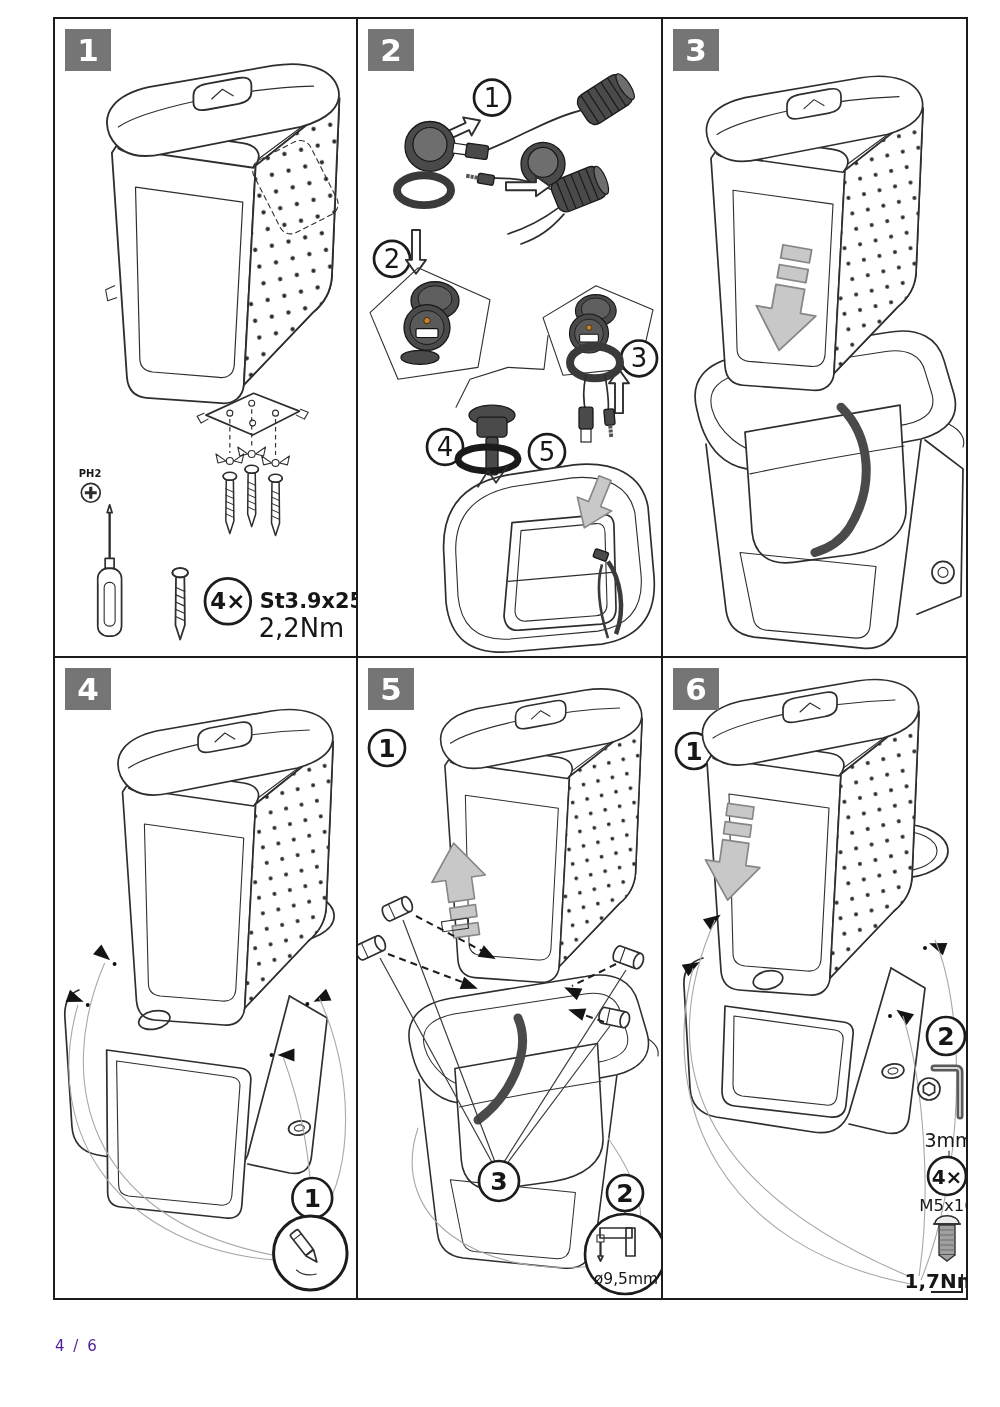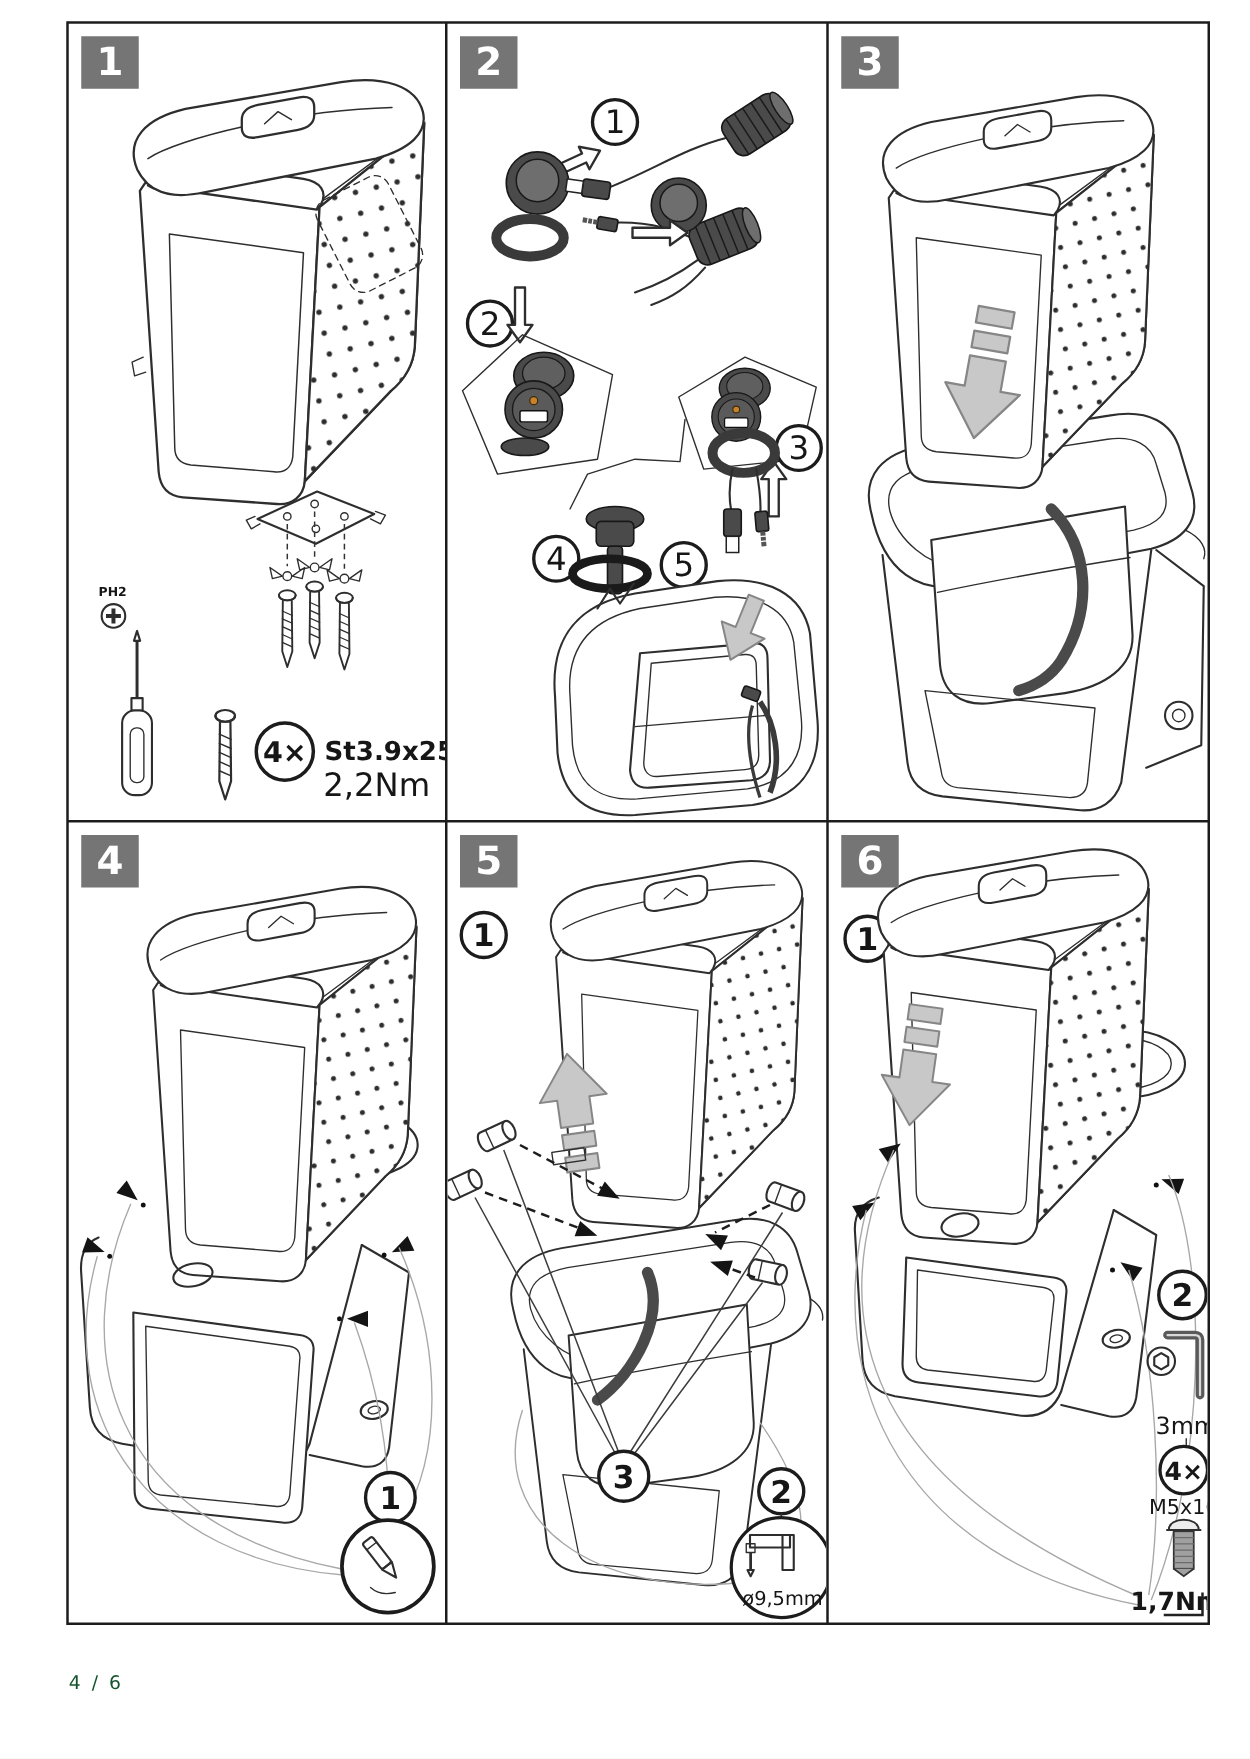--- a/index.html
+++ b/index.html
@@ -6,21 +6,21 @@
   body{width:1000px;height:1407px;position:relative;font-family:"DejaVu Sans","Liberation Sans",sans-serif;}
   .page{position:absolute;inset:0;background:#ffffff;}
   .grid{position:absolute;left:53px;top:17px;width:915px;height:1283px;
         display:grid;grid-template-columns:301px 303px 303px;grid-template-rows:637px 640px;
         background:#1c1c1c;gap:2px;padding:2px;box-sizing:border-box;}
   .panel{background:#ffffff;position:relative;overflow:hidden;}
   .badge{position:absolute;left:10px;top:10px;width:46px;height:42px;background:#757575;
          color:#ffffff;font-size:31px;font-weight:700;display:flex;align-items:center;justify-content:center;
          z-index:5;}
   .illus{position:absolute;inset:0;width:100%;height:100%;}
-  .footer{position:absolute;left:55px;top:1337px;font-size:15px;color:#14532d;letter-spacing:2px;}
+  .footer{position:absolute;left:55px;top:1337px;font-size:15px;color:#4c1d95;letter-spacing:2px;}
   
   .ln{fill:none;stroke:#2e2e2e;stroke-width:1.7;stroke-linecap:round;stroke-linejoin:round;}
   .lnw{fill:#ffffff;stroke:#2e2e2e;stroke-width:1.7;stroke-linecap:round;stroke-linejoin:round;}
   .thin{stroke-width:1.1;}
   .dash{stroke-dasharray:7 5;stroke-width:2;stroke:#1d1d1d;fill:none;}
   .dashf{stroke-dasharray:4.5 3.5;stroke-width:1.2;stroke:#333;fill:none;}
   .dark{fill:#4a4a4a;stroke:#181818;stroke-width:1.3;}
   .mid{fill:#6e6e6e;stroke:#181818;stroke-width:1.2;}
   .garrow{fill:#c8c8c8;stroke:#868686;stroke-width:1.6;stroke-linejoin:round;}
   .warrow{fill:#ffffff;stroke:#2e2e2e;stroke-width:1.9;stroke-linejoin:round;}

